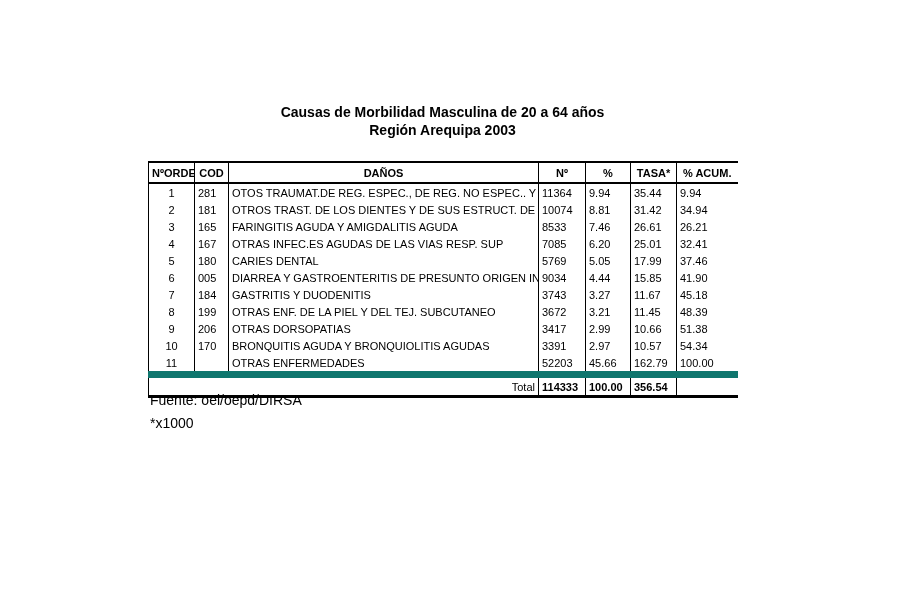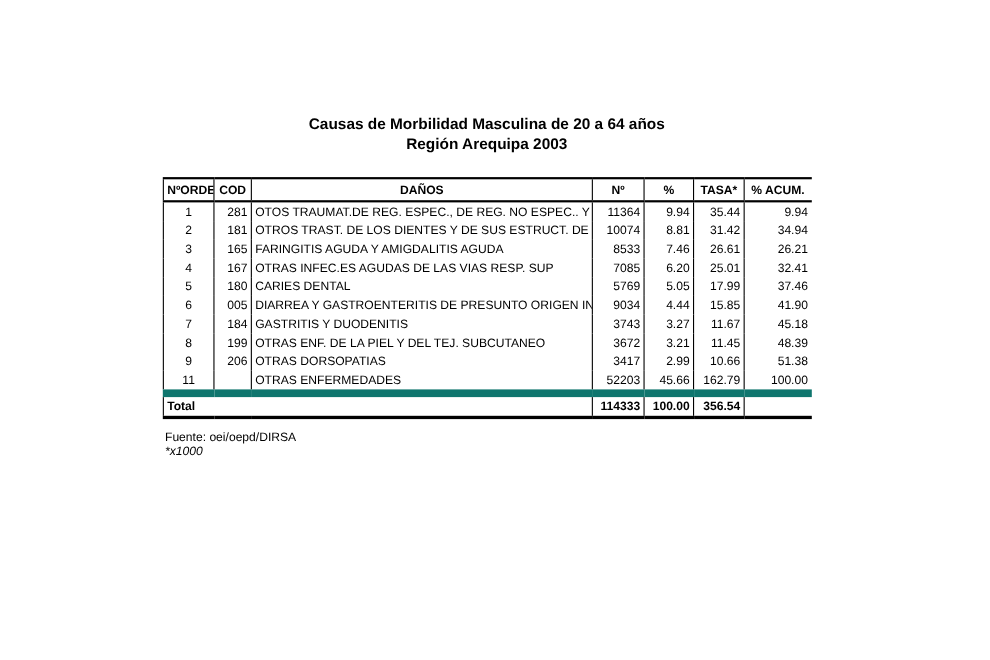--- a/index.html
+++ b/index.html
@@ -26,34 +26,34 @@
     border-top:2px solid #000;border-bottom:2px solid #000;
     border-left:1px solid #000;
     font-weight:bold;text-align:center;height:19px;
   }
   tr.hdr th:first-child{border-left:1px solid #000;}
   tr.hdr th:last-child{border-right:0;}
   
   tr.body td{border-left:1px solid #000;height:17px;}
   tr.body td:last-child{border-right:0;}
   td.c-orden{text-align:center;font-weight:bold;}
-  td.c-cod{text-align:right;}
+  td.c-cod{text-align:left;}
   td.c-danos{text-align:left;}
-  td.c-num{text-align:right;}
+  td.c-num{text-align:left;}
   tr.body.last td{border-bottom:7px solid #0f766e;}
   
   tr.total td{border-bottom:3px solid #000;height:17px;}
-  tr.total td.t-label{border-left:1px solid #000;text-align:left;font-weight:bold;}
+  tr.total td.t-label{border-left:1px solid #000;text-align:right;font-weight:normal;}
   tr.total td.c-num{border-left:1px solid #000;font-weight:bold;}
   tr.total td.t-empty{border-left:1px solid #000;}
   .footnote{
-    position:absolute;left:150px;font-size:11px;
+    position:absolute;left:150px;font-size:14px;
   }
   #fn-source{top:392px;}
-  #fn-note{top:405px;font-style:italic;}
+  #fn-note{top:415px;}
 </style>
 </head>
 <body>
 
 <div id="canvas">
 
   <div class="title-block">
     <div>Causas de Morbilidad Masculina de 20 a 64 años</div>
     <div>Región Arequipa 2003</div>
   </div>
@@ -153,20 +153,29 @@
       </tr>
       <tr class="body">
         <td class="c-orden">9</td>
         <td class="c-cod">206</td>
         <td class="c-danos">OTRAS DORSOPATIAS</td>
         <td class="c-num">3417</td>
         <td class="c-num">2.99</td>
         <td class="c-num">10.66</td>
         <td class="c-num">51.38</td>
       </tr>
+      <tr class="body">
+        <td class="c-orden">10</td>
+        <td class="c-cod">170</td>
+        <td class="c-danos">BRONQUITIS AGUDA Y BRONQUIOLITIS AGUDAS</td>
+        <td class="c-num">3391</td>
+        <td class="c-num">2.97</td>
+        <td class="c-num">10.57</td>
+        <td class="c-num">54.34</td>
+      </tr>
       <tr class="body last">
         <td class="c-orden">11</td>
         <td class="c-cod"></td>
         <td class="c-danos">OTRAS ENFERMEDADES</td>
         <td class="c-num">52203</td>
         <td class="c-num">45.66</td>
         <td class="c-num">162.79</td>
         <td class="c-num">100.00</td>
       </tr>
 

